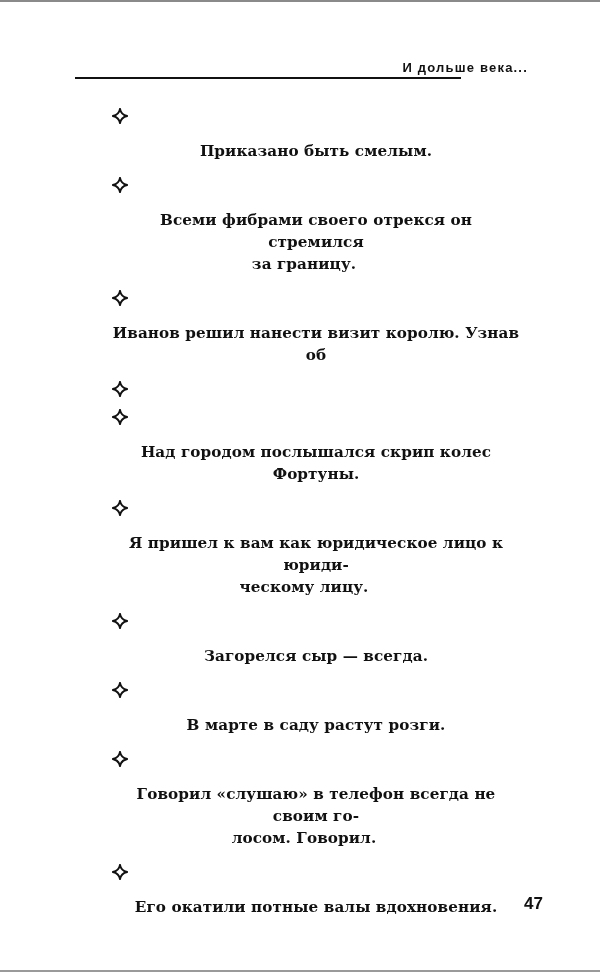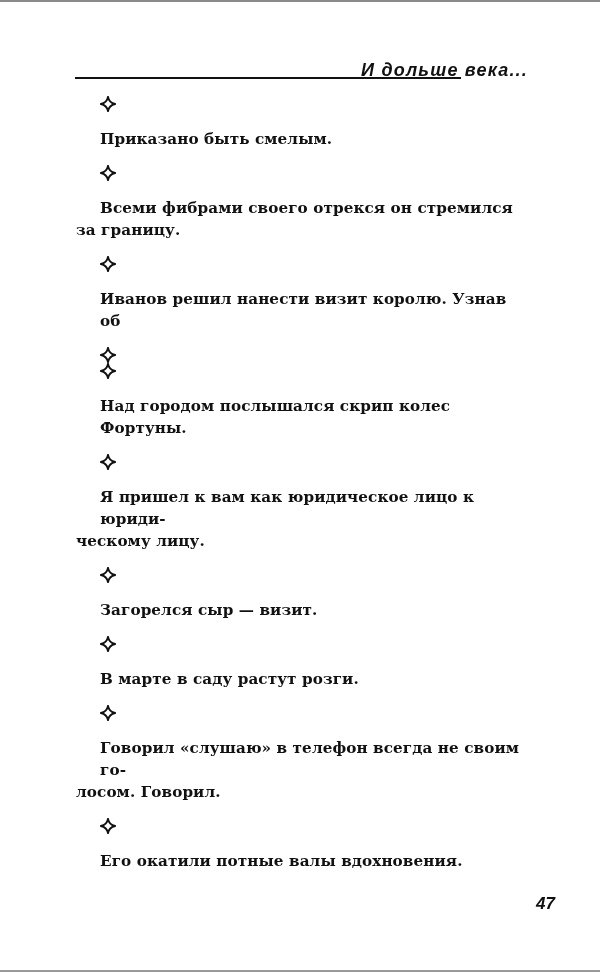--- a/index.html
+++ b/index.html
@@ -4,35 +4,35 @@
 <style>
   html, body { margin: 0; padding: 0; }
   body {
     width: 600px; height: 972px; background: #ffffff; position: relative; overflow: hidden;
     font-family: "DejaVu Serif", "Liberation Serif", serif; color: #111;
   }
   .top-border { position: absolute; left: 0; top: 0; width: 600px; height: 2px; background: #8a8a8a; }
   .bottom-border { position: absolute; left: 0; bottom: 0; width: 600px; height: 2px; background: #9a9a9a; }
   .running-head {
     position: absolute; right: 72px; top: 60px;
-    font-family: "Liberation Sans", "DejaVu Sans", sans-serif; font-style: italic; font-weight: bold;
-    font-size: 18px; letter-spacing: 1.2px; color: #111;
+    font-family: "Liberation Sans", "DejaVu Sans", sans-serif; font-weight: bold;
+    font-size: 13px; letter-spacing: 1.2px; color: #111;
   }
   .head-rule { position: absolute; left: 75px; top: 77px; width: 386px; height: 2px; background: #111; }
   .content { position: absolute; left: 100px; top: 96px; width: 432px; }
   .star { display: block; width: 16px; height: 16px; margin-left: 0; }
-  .entry { margin: 0; }
+  .entry { margin: 12px; text-align: center; }
   .para {
     font-weight: bold; font-size: 15.2px; line-height: 22px; margin: 16px 0 15px 0;
     text-indent: 0; letter-spacing: 0.1px;
   }
   .para .cont { display: block; margin-left: -24px; }
   .page-number {
-    position: absolute; left: 536px; top: 894px;
-    font-family: "Liberation Sans", "DejaVu Sans", sans-serif; font-style: italic; font-weight: bold;
+    position: absolute; left: 524px; top: 894px;
+    font-family: "Liberation Sans", "DejaVu Sans", sans-serif; font-weight: bold;
     font-size: 17px; color: #111;
   }
 </style>
 </head>
 <body>
 
 <div class="top-border"></div>
 
 <div class="running-head">И дольше века...</div>
 <div class="head-rule"></div>
@@ -76,21 +76,21 @@
     <svg class="star" viewBox="0 0 16 16">
       <path d="M8 0.8 Q9 6.6 15.2 8 Q9 9.4 8 15.2 Q7 9.4 0.8 8 Q7 6.6 8 0.8 Z" fill="none" stroke="#111" stroke-width="1.9" stroke-linejoin="round"></path>
     </svg>
     <p class="para"><span>Я пришел к вам как юридическое лицо к юриди-</span><span class="cont">ческому лицу.</span></p>
   </div>
 
   <div class="entry">
     <svg class="star" viewBox="0 0 16 16">
       <path d="M8 0.8 Q9 6.6 15.2 8 Q9 9.4 8 15.2 Q7 9.4 0.8 8 Q7 6.6 8 0.8 Z" fill="none" stroke="#111" stroke-width="1.9" stroke-linejoin="round"></path>
     </svg>
-    <p class="para"><span>Загорелся сыр — визит.</span></p>
+    <p class="para"><span>Загорелся сыр — всегда.</span></p>
   </div>
 
   <div class="entry">
     <svg class="star" viewBox="0 0 16 16">
       <path d="M8 0.8 Q9 6.6 15.2 8 Q9 9.4 8 15.2 Q7 9.4 0.8 8 Q7 6.6 8 0.8 Z" fill="none" stroke="#111" stroke-width="1.9" stroke-linejoin="round"></path>
     </svg>
     <p class="para"><span>В марте в саду растут розги.</span></p>
   </div>
 
   <div class="entry">

